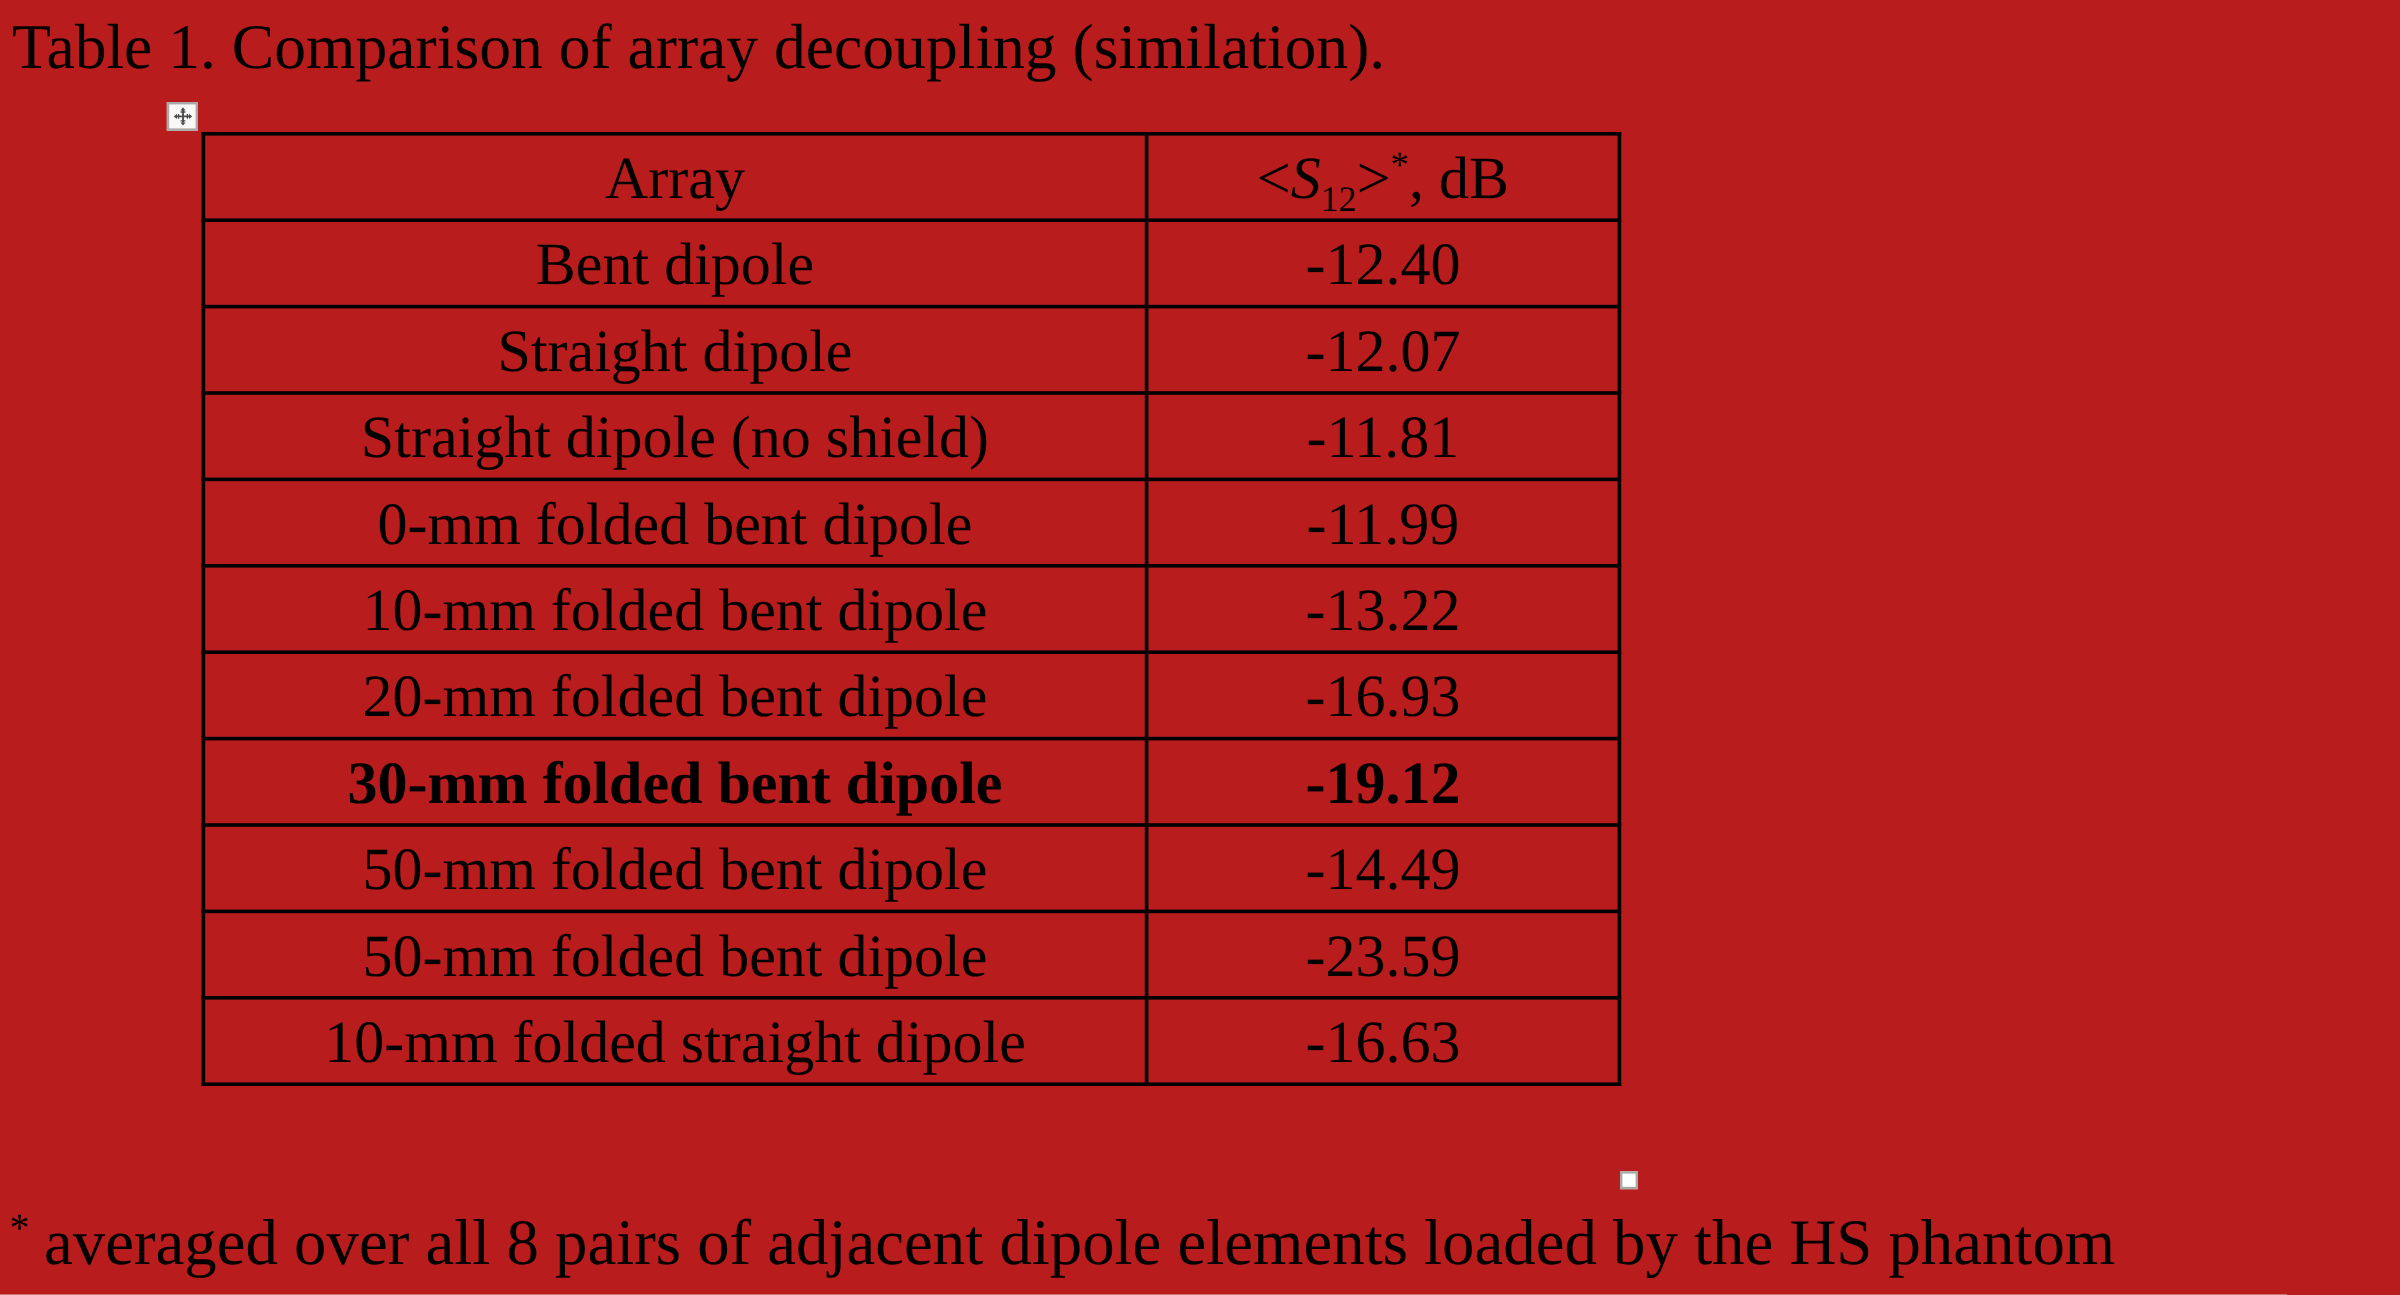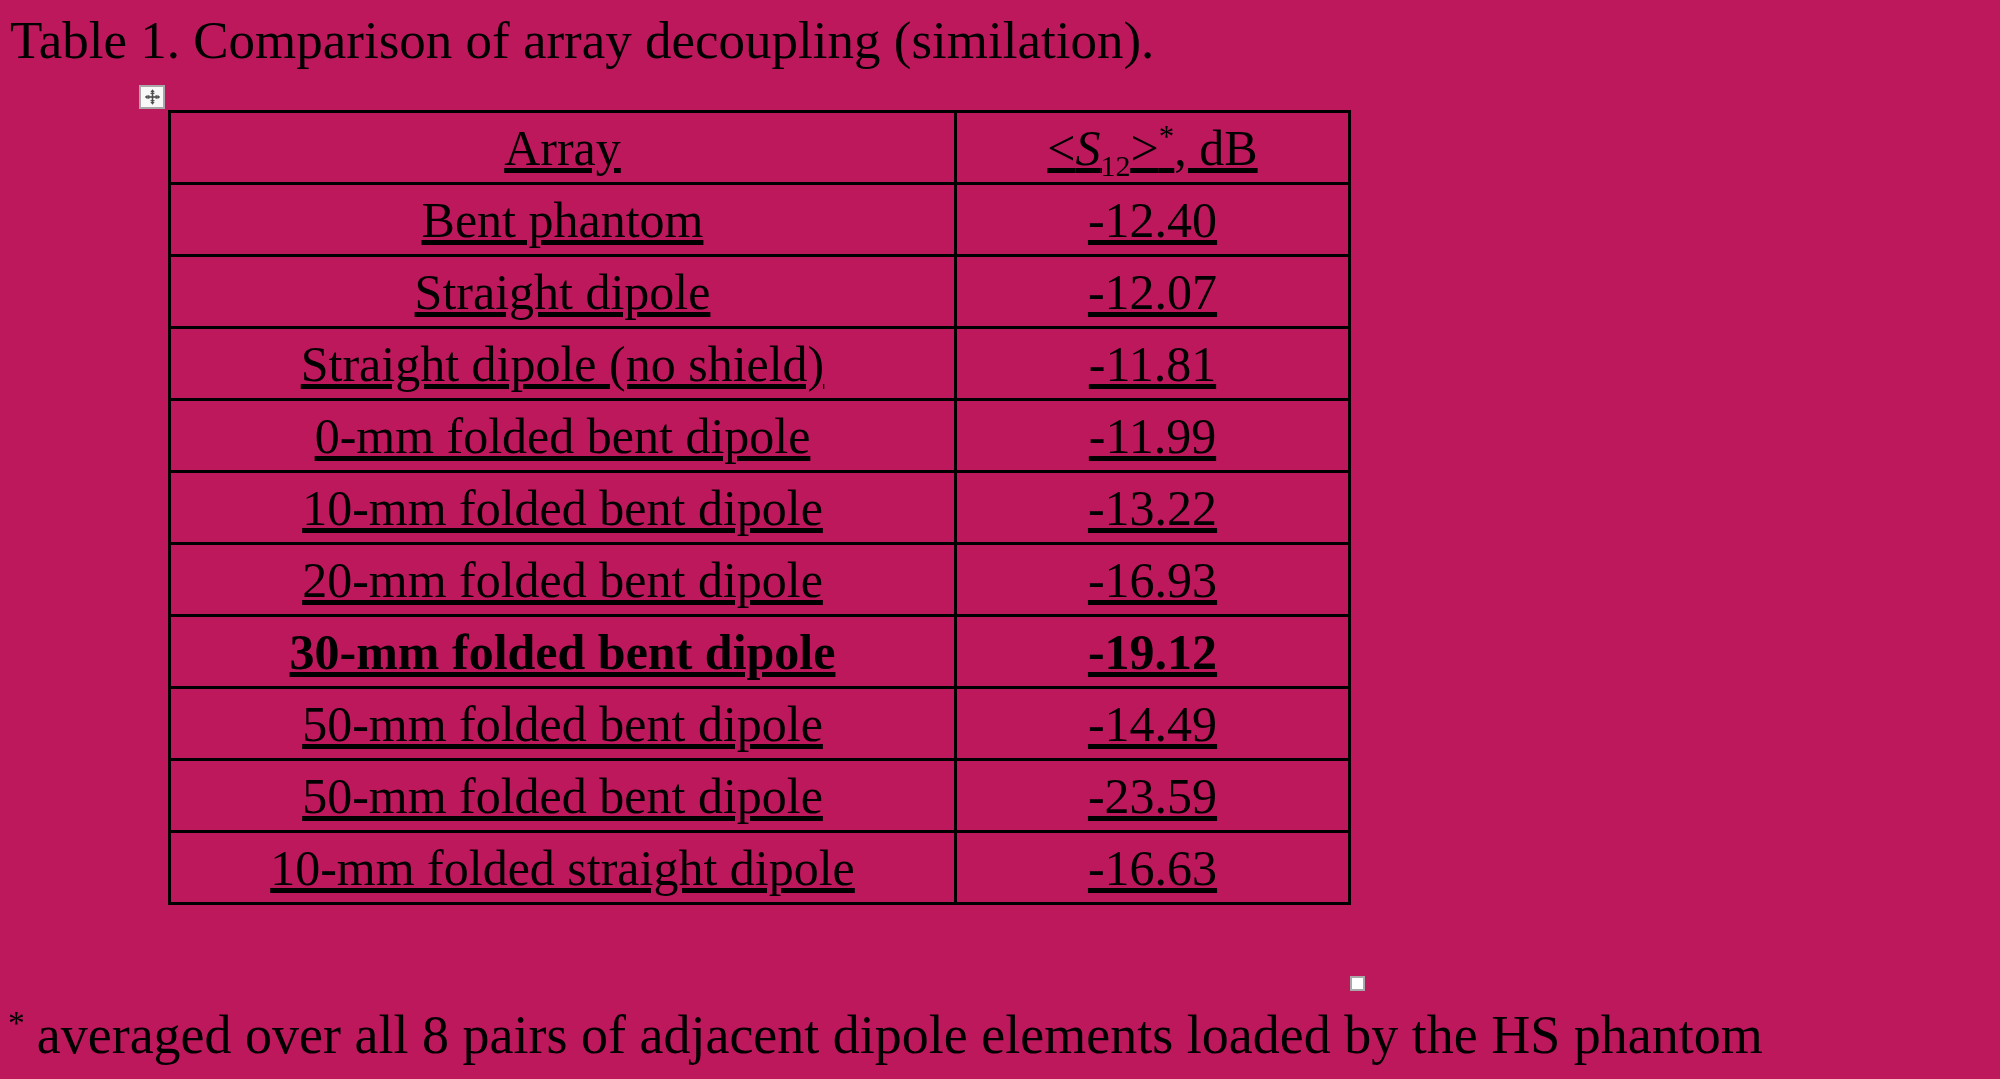--- a/index.html
+++ b/index.html
@@ -1,20 +1,20 @@
 <!DOCTYPE html>
 <html><head>
 <meta charset="utf-8">
 <style>
   html, body { margin: 0; padding: 0; background: #ffffff; }
   .page {
     position: relative;
     width: 2000px;
     height: 1079px;
-    background: #be185d;
+    background: #b91c1c;
     font-family: "Liberation Serif", "DejaVu Serif", serif;
     color: #000000;
     overflow: hidden;
   }
   .title {
     position: absolute;
     left: 10px;
     top: 14px;
     margin: 0;
     font-size: 53px;
@@ -44,21 +44,20 @@
     font-size: 50px;
   }
   table.cmp th, table.cmp td {
     border: 3px solid #000000;
     text-align: center;
     vertical-align: middle;
     padding: 0;
     height: 69px;
     font-weight: normal;
     line-height: 1;
-    text-decoration: underline;
   }
   table.cmp tr.bold td { font-weight: bold; }
   .s-sym { font-style: italic; }
   sub.s-sub { font-size: 60%; line-height: 0; }
   sup.s-sup { font-size: 62%; line-height: 0; }
   .resize-handle {
     position: absolute;
     left: 1350px;
     top: 976px;
     width: 11px;
@@ -114,21 +113,21 @@
     <thead>
       <tr>
         <th>Array</th>
         <th>
           <span>&lt;</span><span class="s-sym">S</span><sub class="s-sub">12</sub><span>&gt;</span><sup class="s-sup">*</sup><span>, dB</span>
         </th>
       </tr>
     </thead>
     <tbody>
       <tr>
-        <td>Bent phantom</td>
+        <td>Bent dipole</td>
         <td>-12.40</td>
       </tr>
       <tr>
         <td>Straight dipole</td>
         <td>-12.07</td>
       </tr>
       <tr>
         <td>Straight dipole (no shield)</td>
         <td>-11.81</td>
       </tr>

